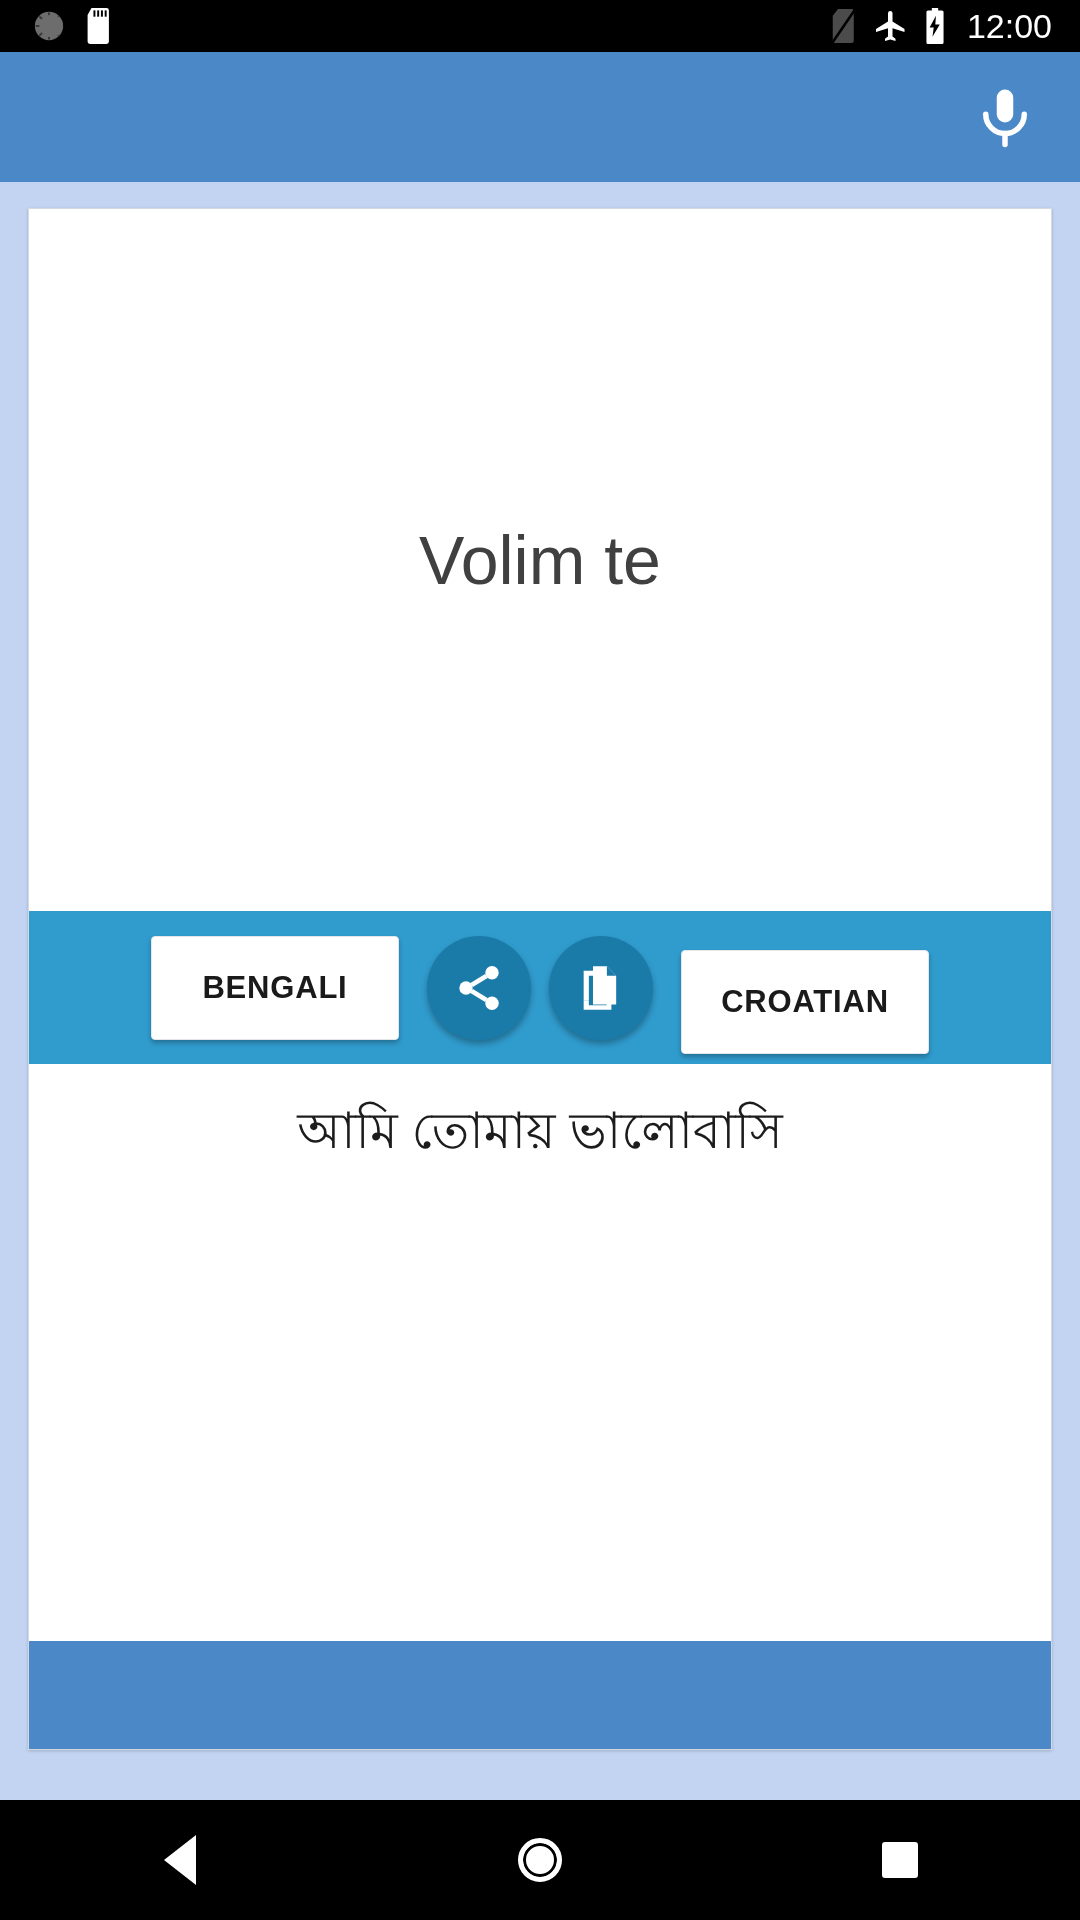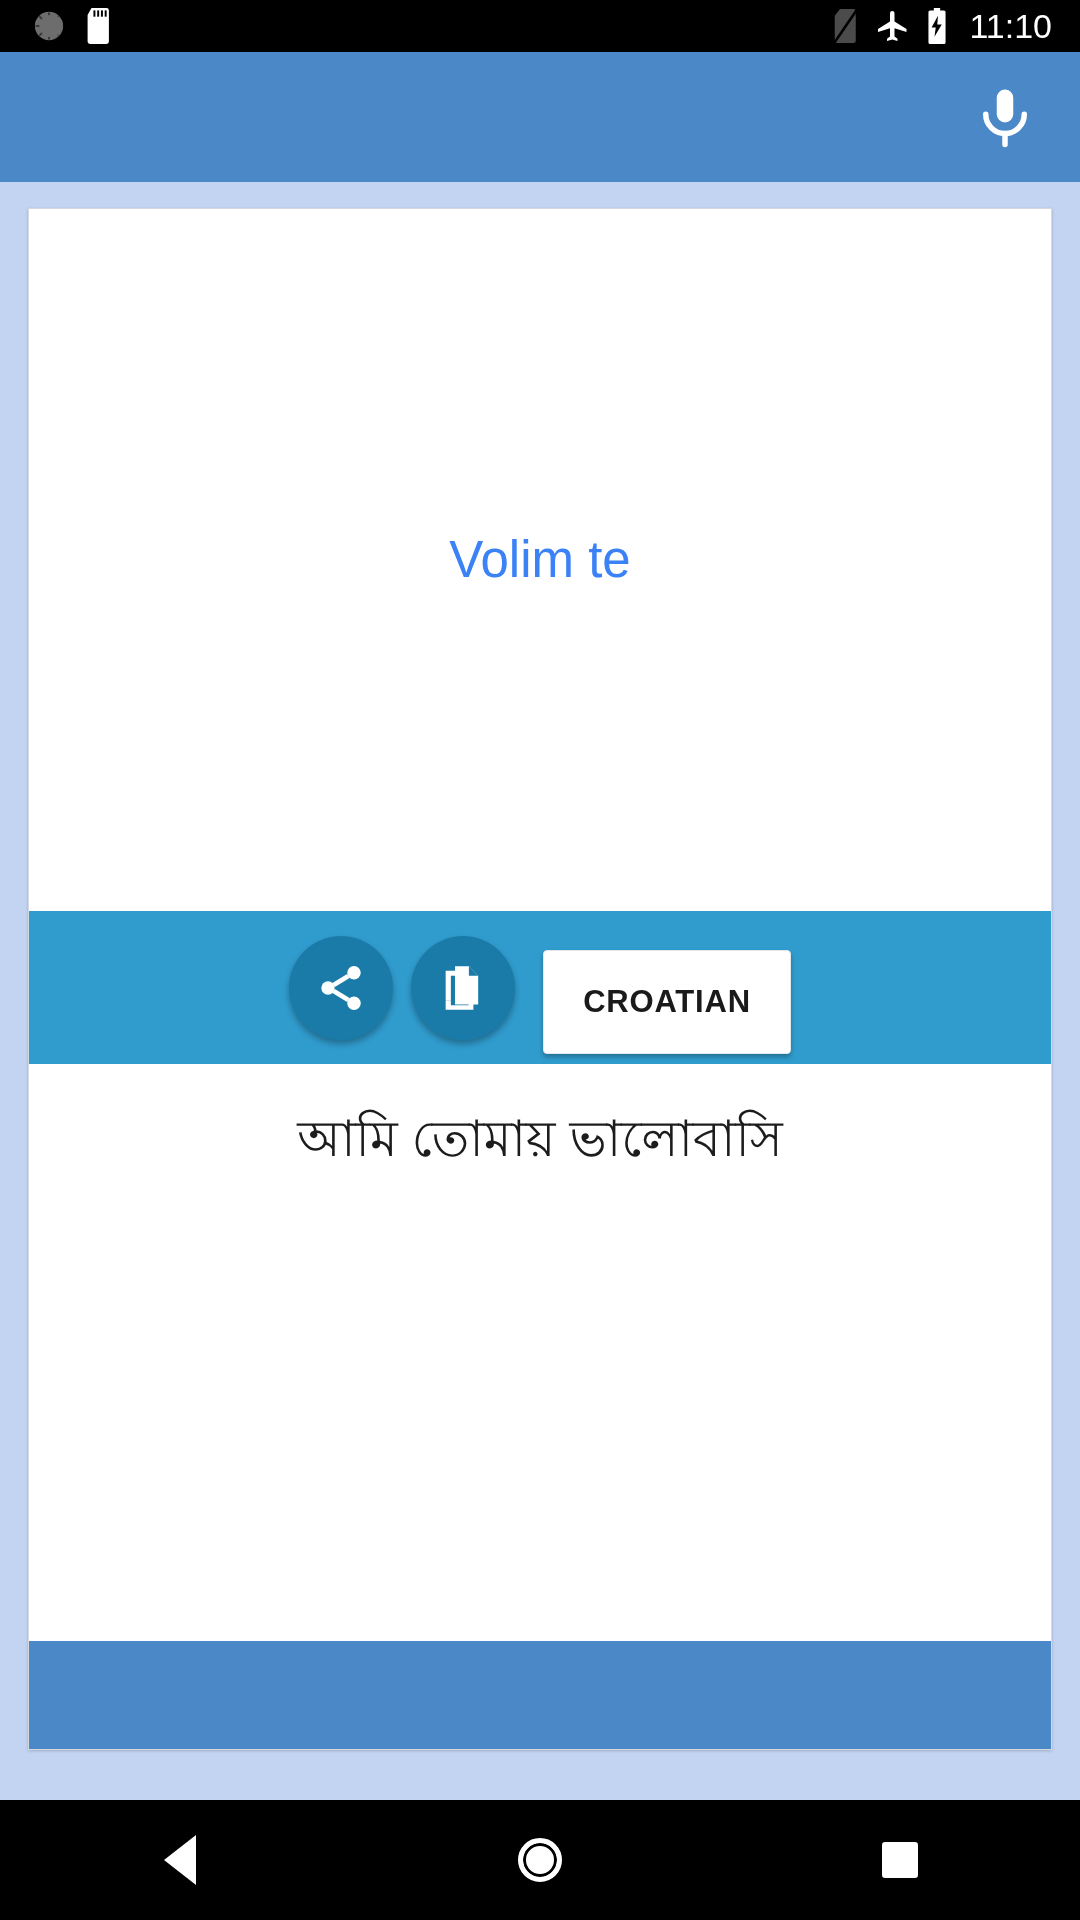--- a/index.html
+++ b/index.html
@@ -102,22 +102,22 @@
 
   .source-pane {
     height: 702px;
     background: #ffffff;
     display: flex;
     align-items: center;
     justify-content: center;
     padding: 0 40px;
   }
   .source-text {
-    font-size: 51px;
-    color: #3b82f6;
+    font-size: 68px;
+    color: #404040;
     font-weight: 300;
     text-align: center;
     line-height: 1.25;
     word-break: break-word;
   }
 
   
   .action-bar {
     height: 153px;
     background: #309cce;
@@ -160,21 +160,21 @@
     box-shadow: 0 4px 6px rgba(0,0,0,0.3);
     cursor: pointer;
     flex: none;
   }
   .fab + .fab { margin-left: 18px; }
 
   
   .target-pane {
     flex: 1;
     background: #ffffff;
-    padding: 40px 40px 0 40px;
+    padding: 32px 40px 0 40px;
     display: flex;
     justify-content: center;
     align-items: flex-start;
   }
   .target-text {
     font-size: 50px;
     color: #1c1c1c;
     text-align: center;
     line-height: 1.4;
     word-break: break-word;
@@ -266,21 +266,21 @@
       </svg>
 
       <svg class="sb-icon" width="36" height="36" viewBox="0 0 24 24">
         <path d="M21 16v-2l-8-5V3.5a1.5 1.5 0 0 0-3 0V9l-8 5v2l8-2.5V19l-2 1.5V22l3.5-1 3.5 1v-1.5L13 19v-5.5z" fill="#ffffff"></path>
       </svg>
 
       <svg class="sb-icon" width="24" height="38" viewBox="0 0 14 24">
         <path d="M5 0.6 h4 v1.6 h2.4 a1 1 0 0 1 1 1 v19.2 a1 1 0 0 1 -1 1 h-8.8 a1 1 0 0 1 -1 -1 v-19.2 a1 1 0 0 1 1 -1 h2.4 z" fill="#ffffff"></path>
         <path d="M7.6 5.6 L3.6 13 h2.6 l-0.8 5.8 L10 11 h-2.8 z" fill="#000000"></path>
       </svg>
-      <div class="status-clock">11:10</div>
+      <div class="status-clock">12:00</div>
     </div>
   </div>
 
   <div class="app-bar">
     <div class="app-bar-title"></div>
     <div class="mic-button">
       <svg width="66" height="66" viewBox="0 0 24 24">
         <rect x="9" y="2" width="6" height="12" rx="3" fill="#ffffff"></rect>
         <path d="M5 11 a7 7 0 0 0 14 0" fill="none" stroke="#ffffff" stroke-width="2" stroke-linecap="round"></path>
         <line x1="12" y1="18" x2="12" y2="22" stroke="#ffffff" stroke-width="2" stroke-linecap="round"></line>
@@ -288,20 +288,21 @@
     </div>
   </div>
 
   <div class="card">
 
     <div class="source-pane">
       <div class="source-text">Volim te</div>
     </div>
 
     <div class="action-bar">
+      <div class="lang-button left">BENGALI</div>
 
       <div class="fab">
         <svg width="52" height="52" viewBox="0 0 24 24">
           <circle cx="18" cy="5" r="3.1" fill="#ffffff"></circle>
           <circle cx="6" cy="12" r="3.1" fill="#ffffff"></circle>
           <circle cx="18" cy="19" r="3.1" fill="#ffffff"></circle>
           <line x1="8.6" y1="10.6" x2="15.4" y2="6.5" stroke="#ffffff" stroke-width="2.2"></line>
           <line x1="8.6" y1="13.4" x2="15.4" y2="17.5" stroke="#ffffff" stroke-width="2.2"></line>
         </svg>
       </div>

